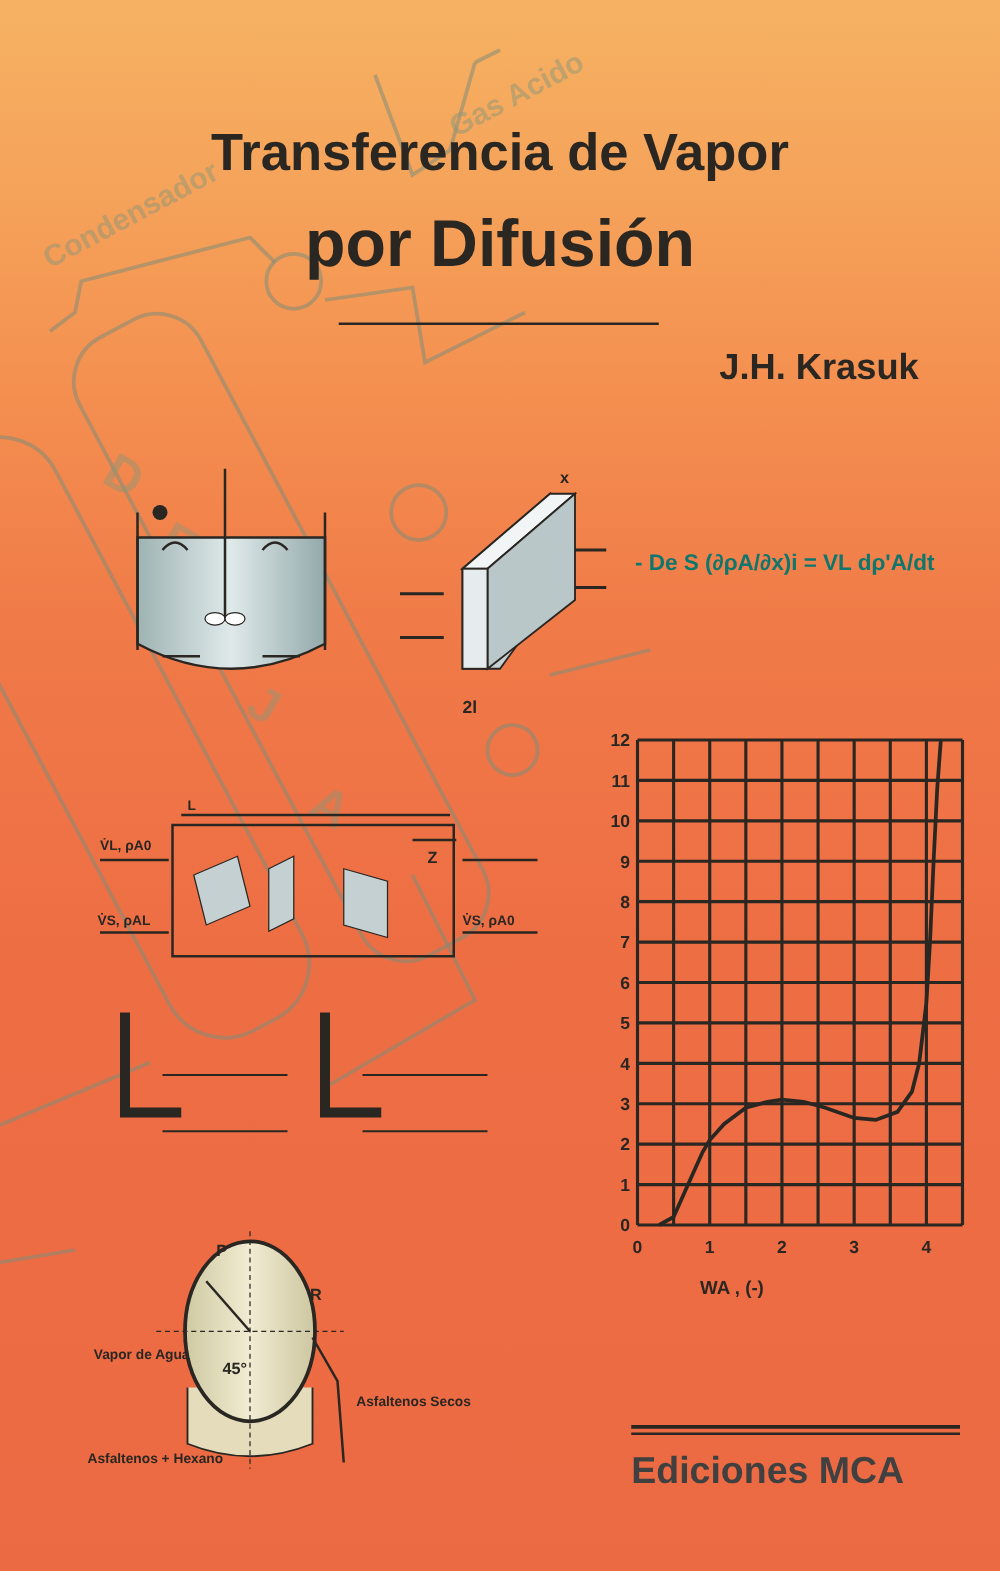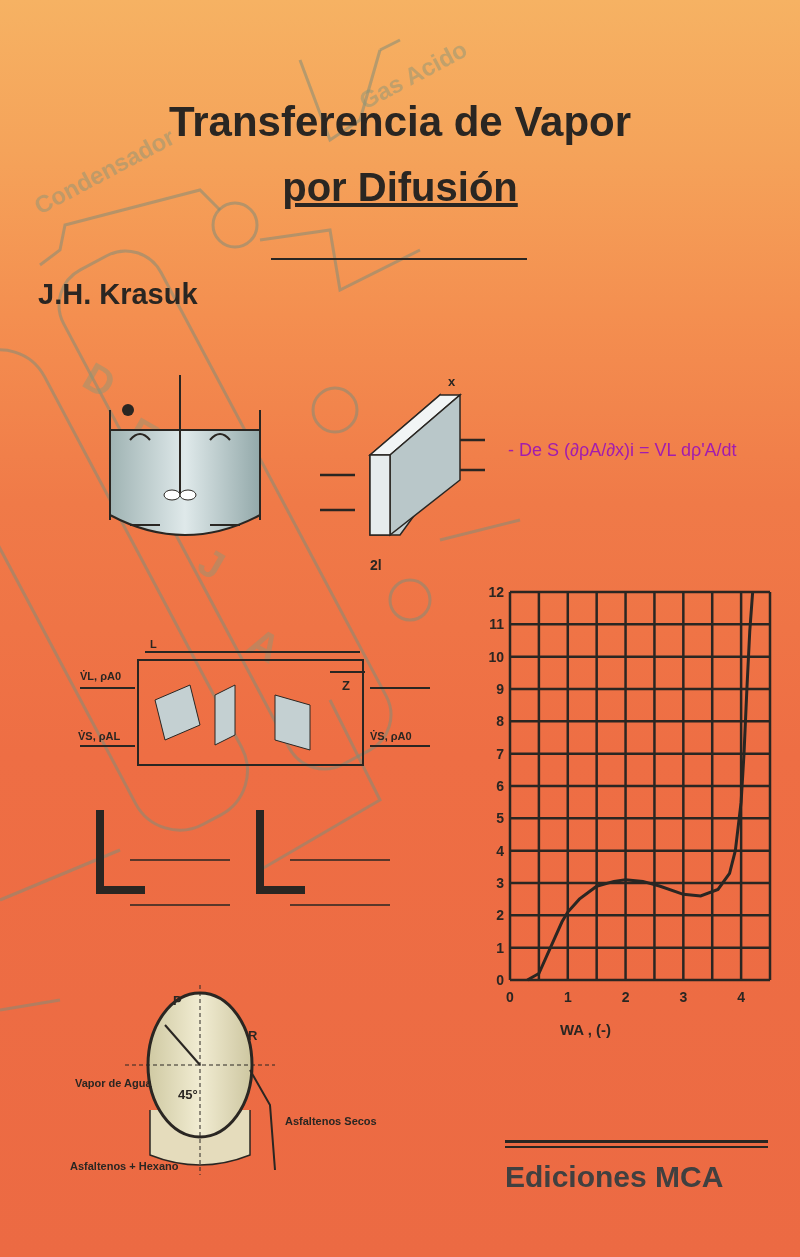--- a/index.html
+++ b/index.html
@@ -2,23 +2,23 @@
 <html><head>
 <meta charset="utf-8">
 <style>
   html,body{margin:0;padding:0;}
   body{width:800px;height:1257px;overflow:hidden;position:relative;
     font-family:"Liberation Sans",sans-serif;
     background:linear-gradient(180deg,#f6b263 0%,#f5a35a 12%,#f48f50 25%,#f07a48 40%,#ee6e44 60%,#ec6a43 100%);}
   .abs{position:absolute;}
   .title{left:0;width:800px;text-align:center;font-weight:bold;color:#2a2622;}
   .t1{top:98px;font-size:42px;}
-  .t2{top:165px;font-size:40px;text-decoration:underline;}
+  .t2{top:165px;font-size:53px;}
   .rule{background:#2a2622;}
-  .author{top:278px;left:0;width:735px;text-align:left;font-weight:bold;font-size:29px;color:#2a2622;margin-left:38px;}
+  .author{top:278px;left:0;width:735px;text-align:right;font-weight:bold;font-size:29px;color:#2a2622;}
   .publisher{top:1160px;left:505px;font-weight:bold;font-size:30px;color:#404040;}
   .tiny{font-size:11px;color:#2a2622;font-weight:bold;}
   .axis-label{font-size:14px;font-weight:bold;color:#2a2622;}
 </style>
 </head>
 <body>
 
 <svg class="abs" style="left:0;top:0" width="800" height="1257">
   <g fill="none" stroke="rgba(130,140,120,.55)" stroke-width="3">
     <rect x="30" y="330" width="120" height="520" rx="50" transform="rotate(-28 90 590)"></rect>
@@ -70,21 +70,21 @@
   <text x="148" y="16" font-family="Liberation Sans, sans-serif" font-size="13" font-weight="bold" fill="#2a2622">x</text>
   <polygon points="70,85 140,25 140,110 100,165 70,165" fill="#c4d0d2" stroke="#2a2622" stroke-width="1.5"></polygon>
   <polygon points="70,85 140,25 160,25 90,85" fill="#f2f5f5" stroke="#2a2622" stroke-width="1.5"></polygon>
   <polygon points="90,85 160,25 160,110 90,165" fill="#b9c7c9" stroke="#2a2622" stroke-width="1.5"></polygon>
   <rect x="70" y="85" width="20" height="80" fill="#e6eced" stroke="#2a2622" stroke-width="1.5"></rect>
   <path d="M160 70 h25 M160 100 h25" stroke="#2a2622" stroke-width="2.5"></path>
   <path d="M55 105 h-35 M55 140 h-35" stroke="#2a2622" stroke-width="2.5"></path>
   <text x="70" y="200" font-family="Liberation Sans, sans-serif" font-size="14" font-weight="bold" fill="#2a2622">2l</text>
 </svg>
 
-<div class="abs" style="left:508px;top:440px;font-size:18px;font-weight:normal;color:#a21caf;">- De S (∂ρA/∂x)i = VL dρ'A/dt</div>
+<div class="abs" style="left:508px;top:440px;font-size:18px;font-weight:bold;color:#0f766e;">- De S (∂ρA/∂x)i = VL dρ'A/dt</div>
 
 <svg class="abs" style="left:70px;top:640px" width="370" height="280">
   <rect x="68" y="20" width="225" height="105" fill="none" stroke="#2a2622" stroke-width="2"></rect>
   <line x1="75" y1="12" x2="290" y2="12" stroke="#2a2622" stroke-width="2"></line>
   <line x1="260" y1="32" x2="295" y2="32" stroke="#2a2622" stroke-width="2"></line>
   <line x1="10" y1="48" x2="65" y2="48" stroke="#2a2622" stroke-width="2"></line>
   <line x1="10" y1="106" x2="65" y2="106" stroke="#2a2622" stroke-width="2"></line>
   <line x1="300" y1="48" x2="360" y2="48" stroke="#2a2622" stroke-width="2"></line>
   <line x1="300" y1="106" x2="360" y2="106" stroke="#2a2622" stroke-width="2"></line>
   <polygon points="85,60 120,45 130,85 95,100" fill="#c4d0d2" stroke="#2a2622"></polygon>

